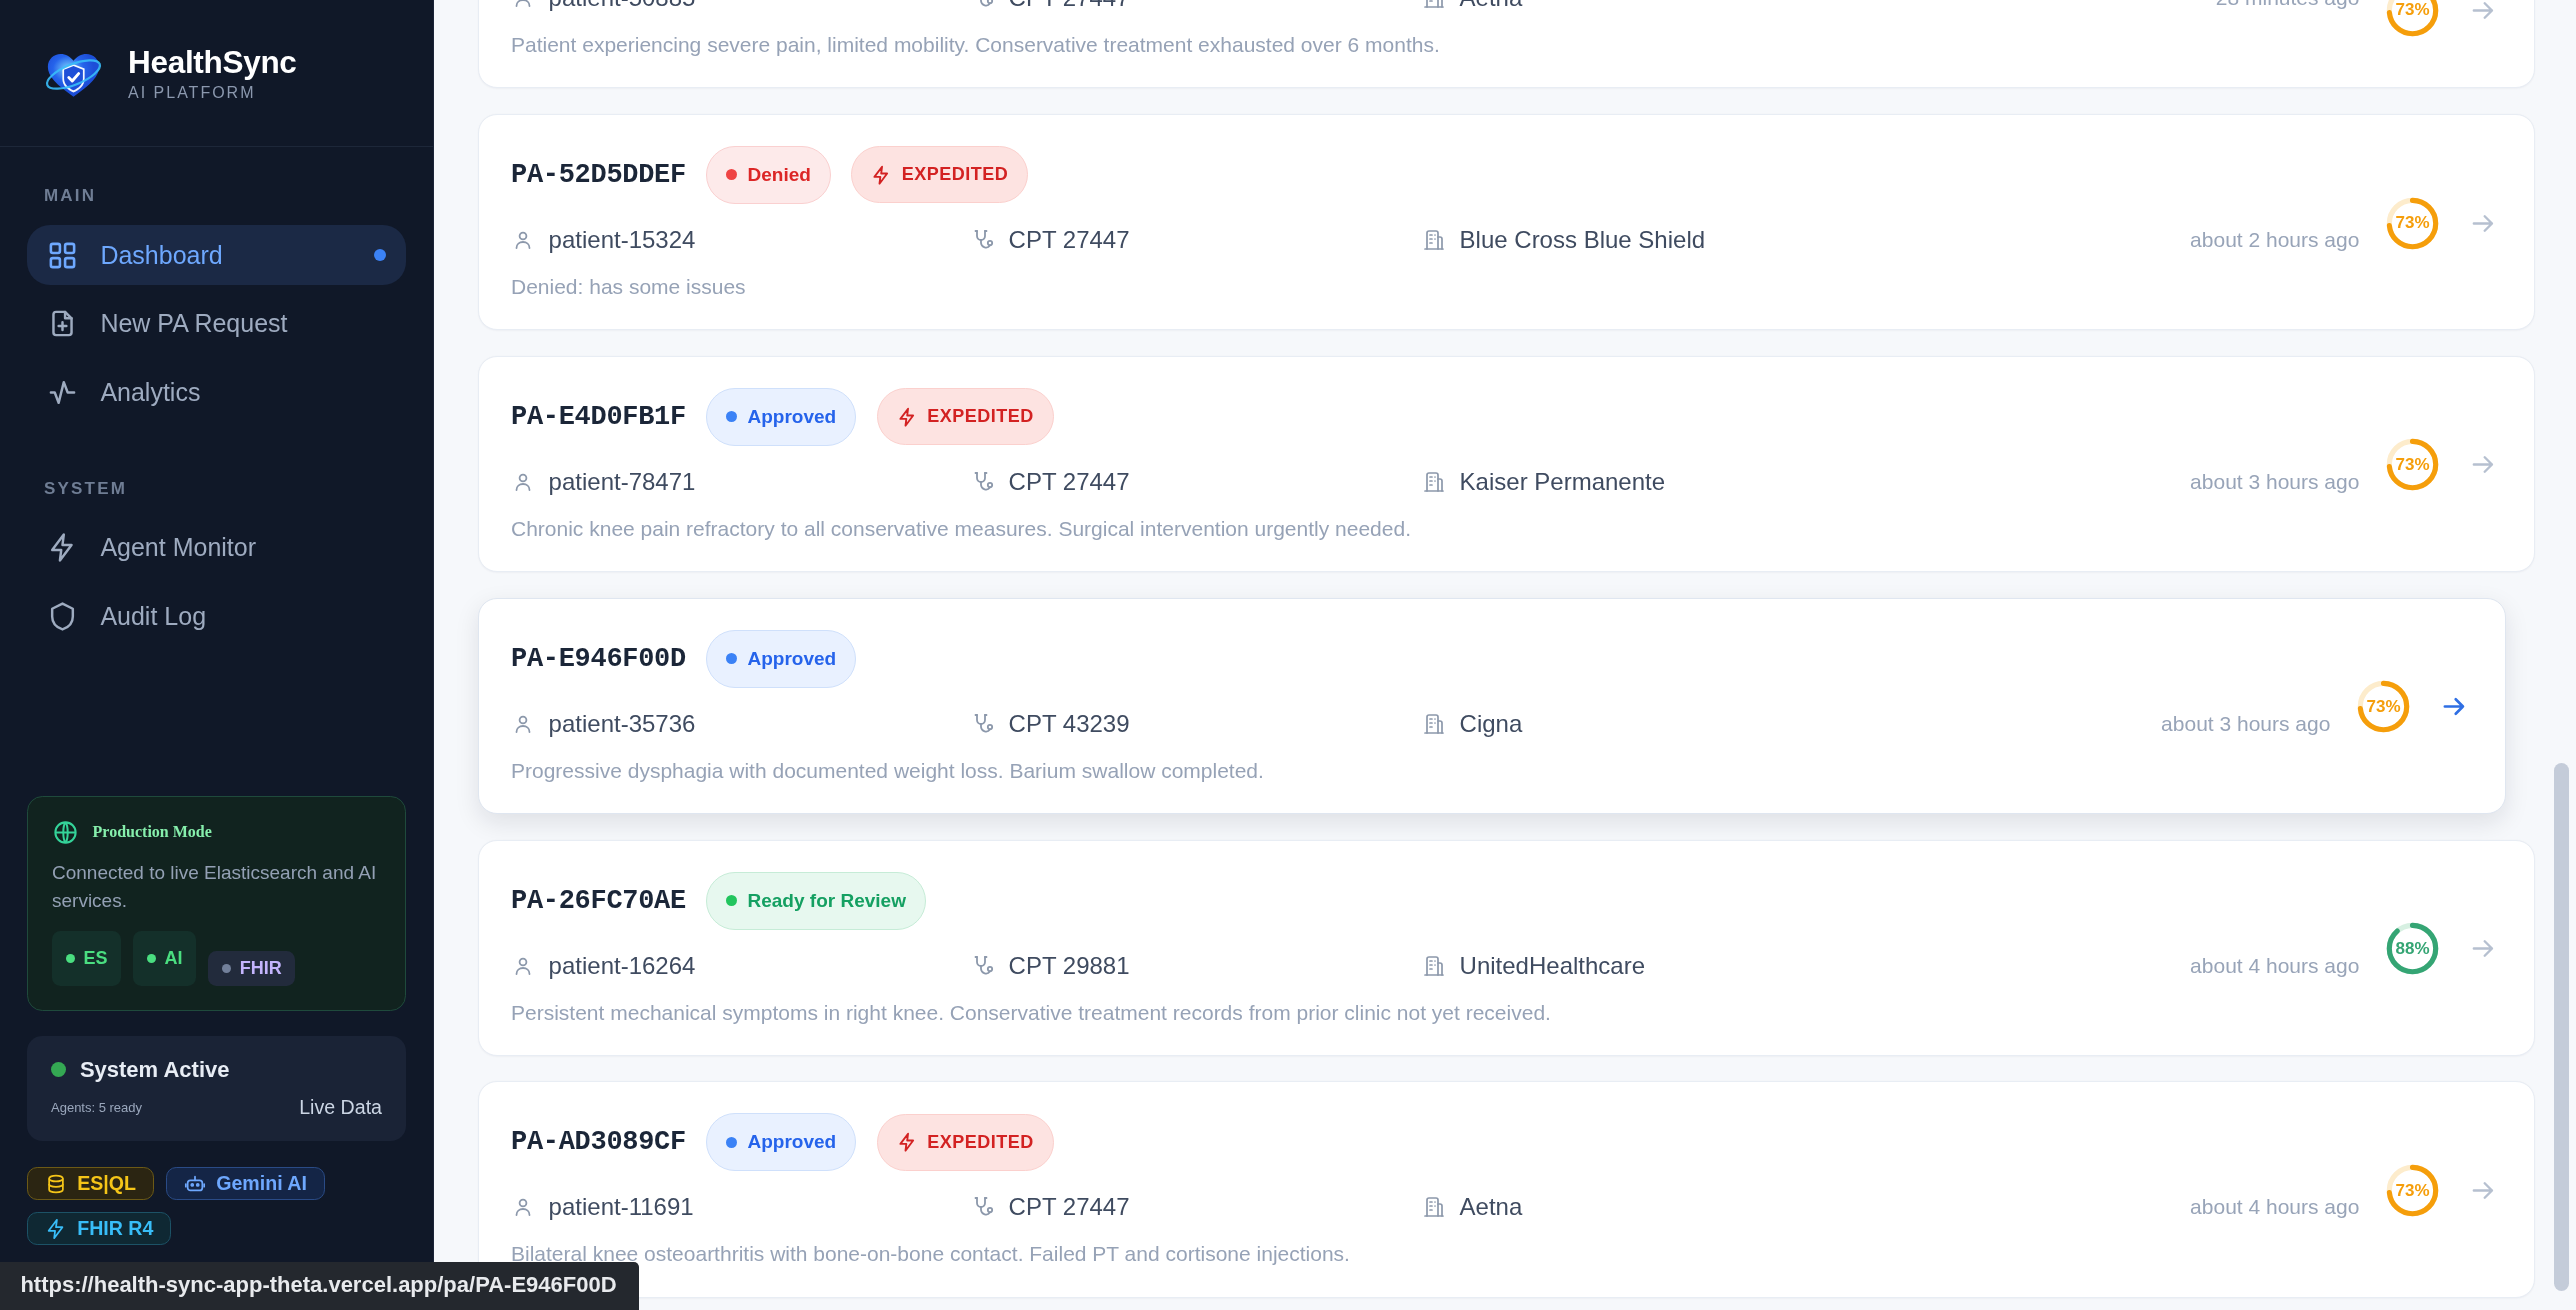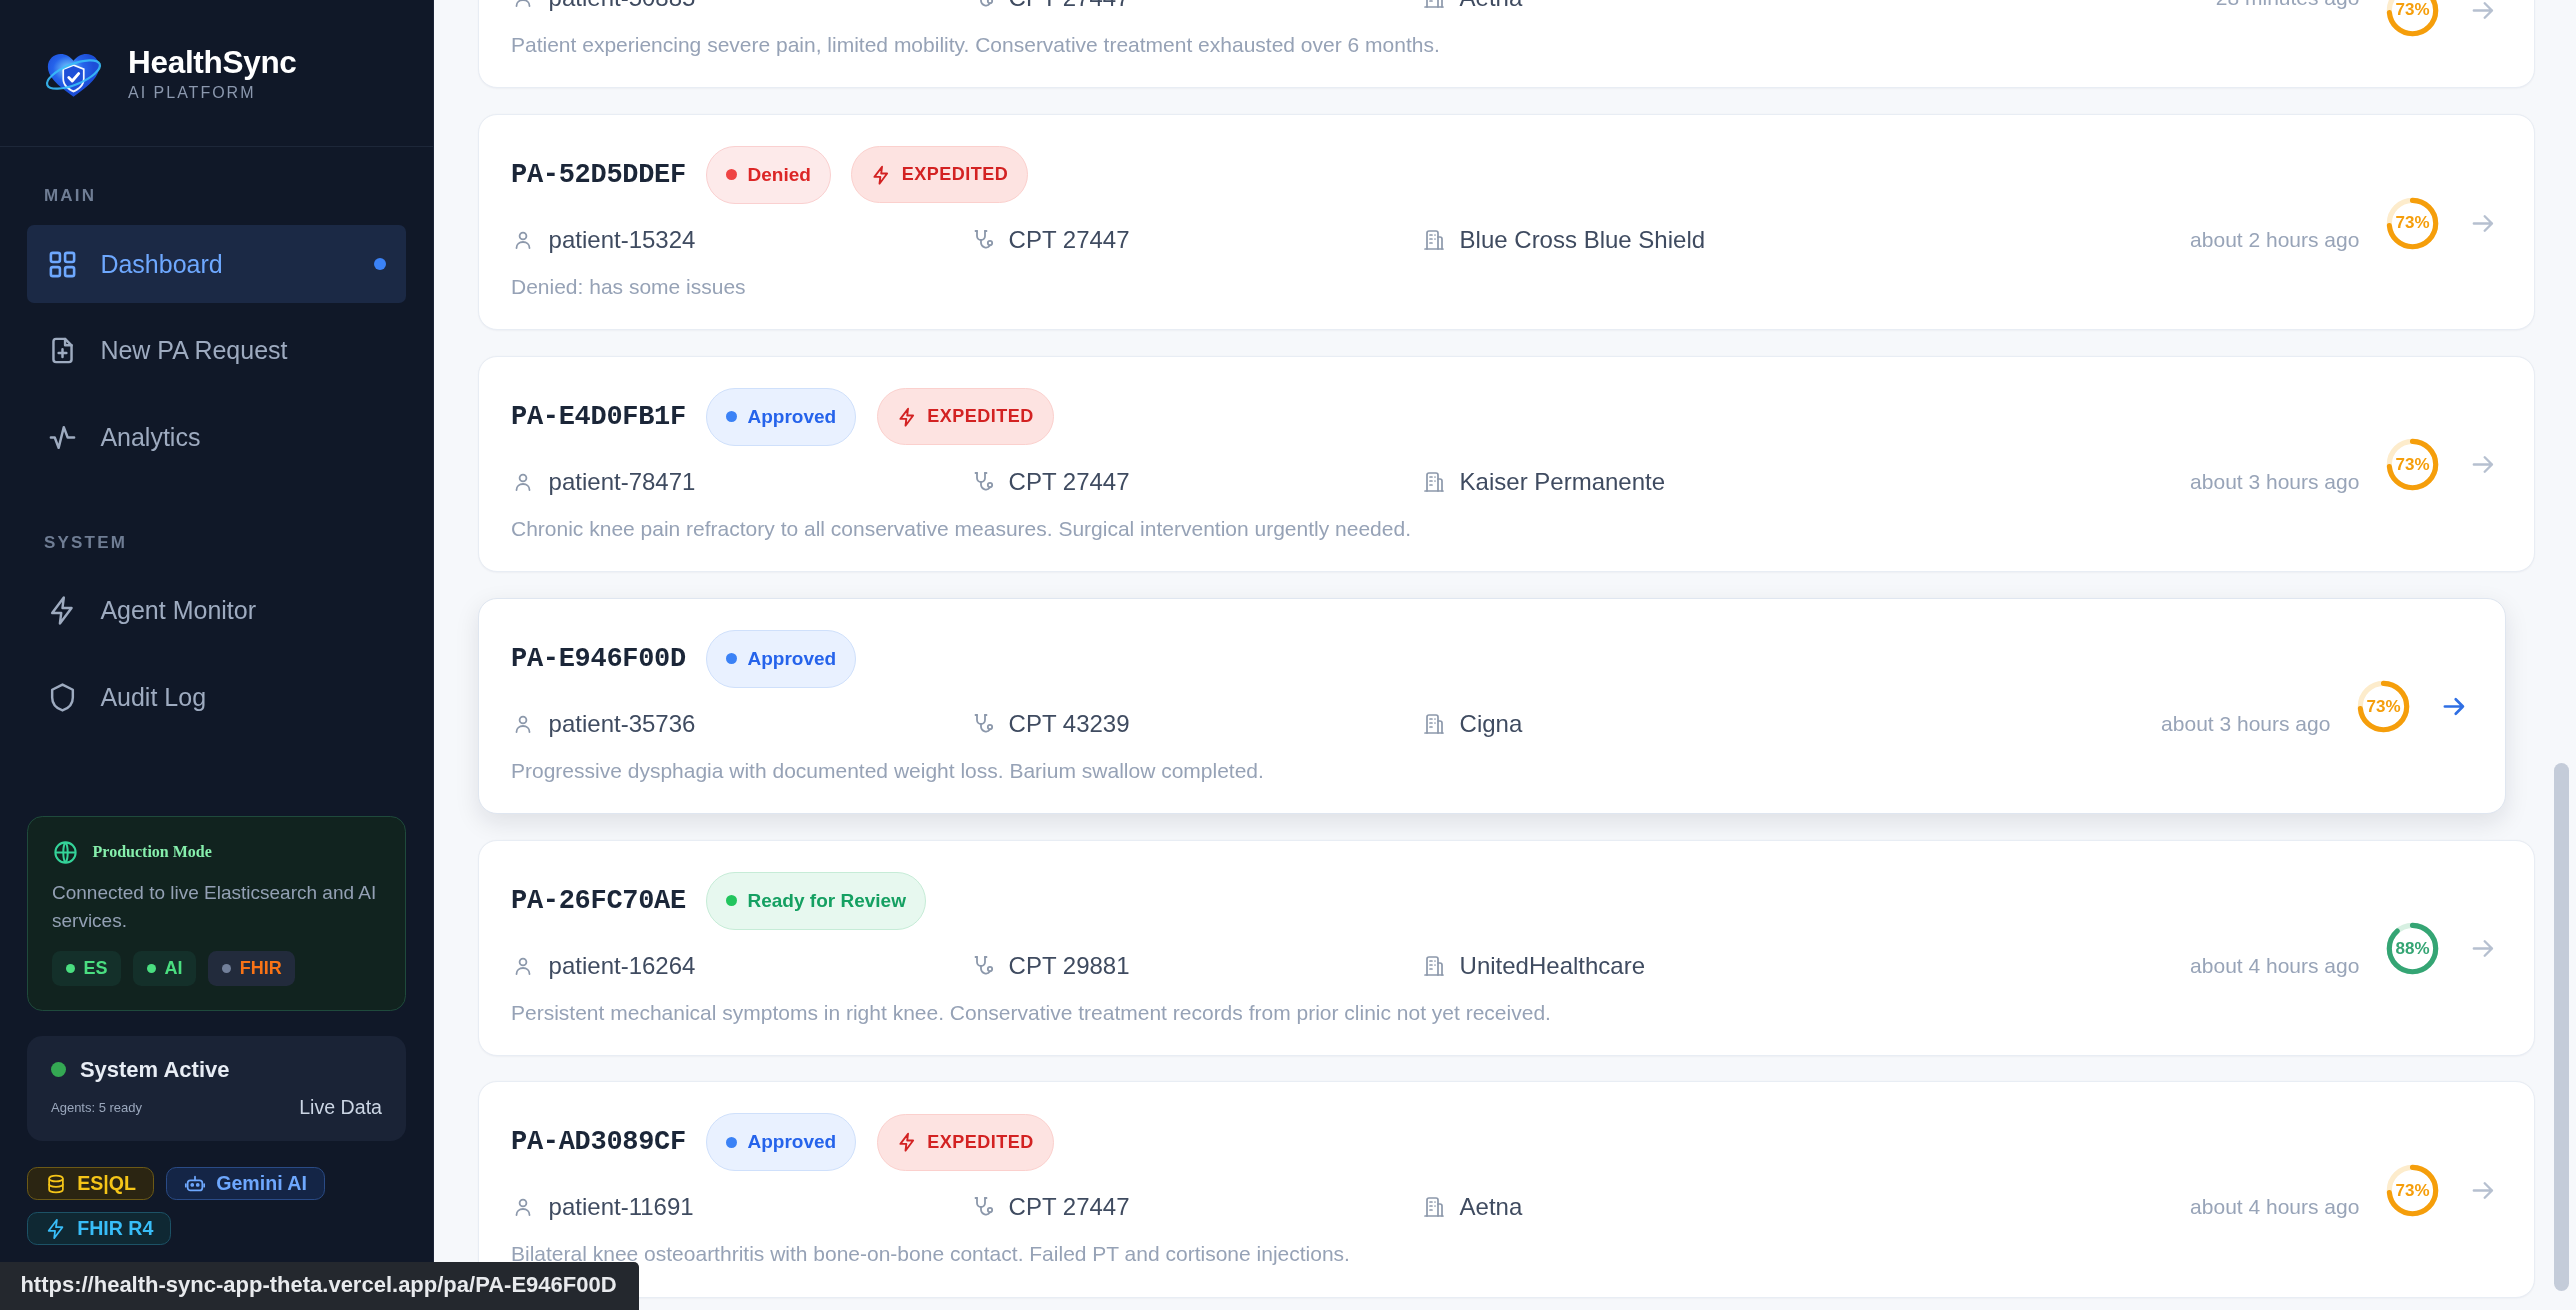--- a/index.html
+++ b/index.html
@@ -40,21 +40,21 @@
   }
 
   .nav { padding: 39px 27px 0 27px; }
   .nav-section-label {
     color: #6f7d94; font-size: 17px; font-weight: 600; letter-spacing: 2.2px;
     padding: 0 17px 19px 17px;
   }
   .nav-section-label.system { padding-top: 48px; }
   .nav-item {
     display: flex; align-items: center; gap: 22px;
-    height: 78px; padding: 0 20.4px; border-radius: 7px;
+    height: 60px; padding: 0 20.4px; border-radius: 23px;
     cursor: pointer; position: relative;
     color: #9eabc0; font-size: 25px; font-weight: 500;
     margin-bottom: 8.5px;
   }
   .nav-item .ico { width: 31px; height: 31px; flex: none; display:flex; align-items:center; justify-content:center;}
   .nav-item .ico svg { width: 31px; height: 31px; display:block; }
   .nav-item.active {
     background: #1b2945;
     color: #6ea8fe;
   }
@@ -76,21 +76,21 @@
   .prod-title { color: #86efac; font-size: 16px; font-weight: 700; font-family: Liberation Serif, serif; }
   .prod-desc { color: #93a0b4; font-size: 19px; line-height: 1.45; margin-bottom: 17px; }
   .chip-row { display: flex; gap: 12px; }
   .chip {
     display: flex; align-items: center; gap: 8.5px;
     padding: 6.8px 13.6px; border-radius: 8.5px; font-size: 18px; font-weight: 600;
   }
   .chip .cdot { width: 9.4px; height: 9.4px; border-radius: 50%; }
   .chip.on { background: #14302a; color: #4ade80; }
   .chip.on .cdot { background: #4ade80; }
-  .chip.off { background: #222b3c; color: #f97316; }
+  .chip.off { background: #222b3c; color: #c4b5fd; margin-top: 20px; }
   .chip.off .cdot { background: #72809a; }
 
   .sys-card {
     background: #1a2336; border-radius: 15.3px; padding: 20.4px 24px 22px 24px;
     margin-bottom: 25.6px;
   }
   .sys-head { display: flex; align-items: center; gap: 13.6px; margin-bottom: 13.6px; }
   .sys-dot { width: 15.3px; height: 15.3px; border-radius: 50%; background: #34a853; }
   .sys-title { color: #e8edf5; font-size: 22px; font-weight: 700; }
   .sys-row { display: flex; align-items: center; justify-content: space-between; }

